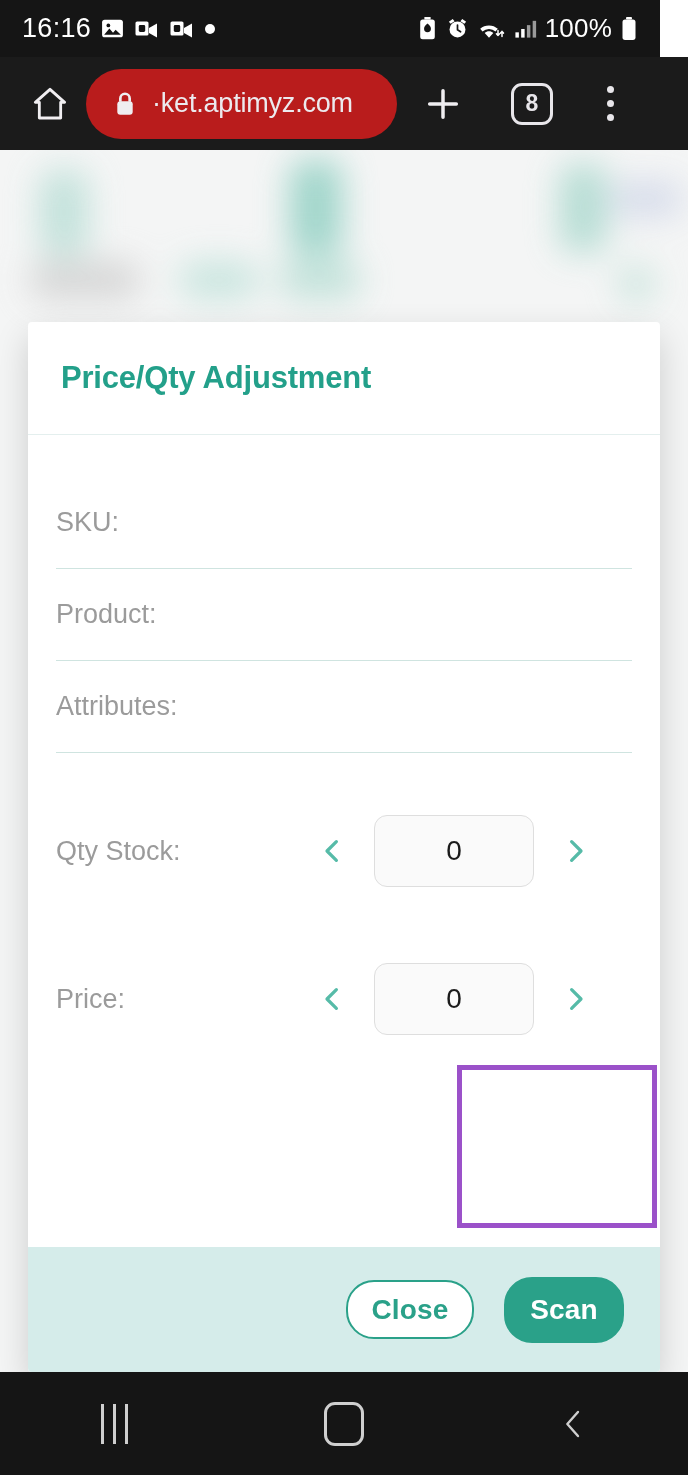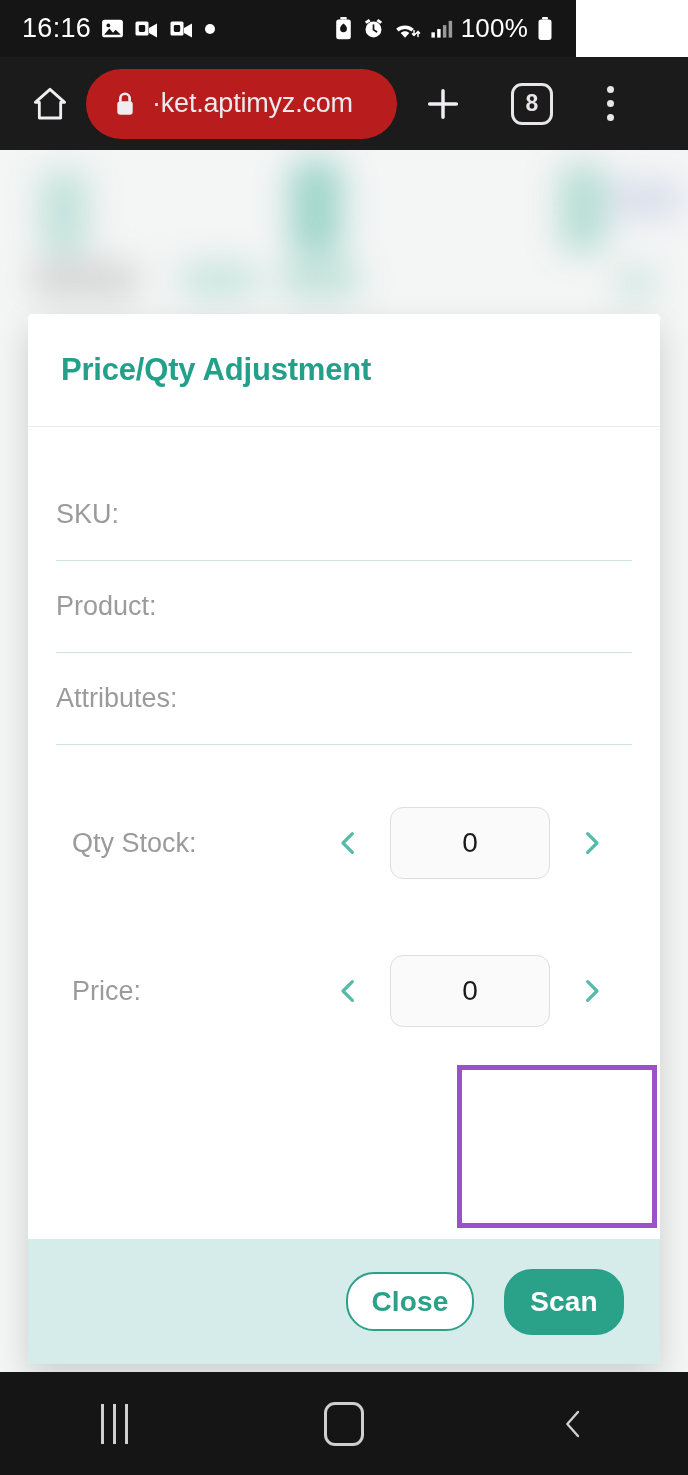--- a/index.html
+++ b/index.html
@@ -6,21 +6,21 @@
   html,body{ background:#000; }
   body{
     width:688px; height:1475px;
     font-family:"Liberation Sans", sans-serif;
     overflow:hidden; position:relative;
   }
   .phone{ position:absolute; inset:0; background:#ffffff; overflow:hidden; }
 
   
   .statusbar{
-    position:absolute; top:0; left:0; width:576px; height:57px;
+    position:absolute; top:0; left:0; width:660px; height:57px;
     background:#151515; color:#fff;
     display:flex; align-items:center; justify-content:space-between;
     padding:0 22px;
   }
   .sb-left{ display:flex; align-items:center; gap:9px; }
   .sb-clock{ font-size:27px; letter-spacing:.3px; font-weight:400; }
   .sb-right{ display:flex; align-items:center; gap:8px; }
   .sb-pct{ font-size:26px; letter-spacing:.2px;text-align:right; }
   .ic{ display:inline-flex; align-items:center; justify-content:center; }
 
@@ -55,21 +55,21 @@
   
   .pagebody{
     position:absolute; top:150px; left:0; width:688px; height:1222px;
     background:#f4f5f5; overflow:hidden;
   }
   .backdrop{ position:absolute; inset:0; filter:blur(17px); opacity:.85; }
   .bd-shape{ position:absolute; border-radius:14px; }
 
   
   .modal{
-    position:absolute; left:28px; top:164px;
+    position:absolute; left:28px; top:172px;
     width:632px; height:1050px;
     background:#ffffff; border-radius:4px;
     box-shadow:0 14px 34px rgba(0,0,0,.16);
     display:flex; flex-direction:column; overflow:hidden;
   }
   .modal-header{
     height:113px; flex:0 0 113px;
     display:flex; align-items:center;
     padding:0 33px; border-bottom:1px solid #e4efee;
   }
@@ -80,21 +80,21 @@
     height:92px; display:flex; align-items:center;
     border-bottom:1px solid #cfe4e0; margin-bottom:0;
   }
   .field-label{ color:#9b9b9b; font-size:27px; font-weight:400; }
   .field-value{ color:#3a3a3a; font-size:27px; margin-left:10px; }
   .spacer-sm{ height:48px; }
 
   .stepper-row{
     height:100px; display:flex; align-items:center;
   }
-  .stepper-label{ color:#9b9b9b; font-size:27px; width:250px; flex:0 0 250px;margin-left:16px; }
+  .stepper-label{ color:#9b9b9b; font-size:27px; width:250px; flex:0 0 250px; }
   .chev{
     width:52px; flex:0 0 52px; display:flex; align-items:center; justify-content:center;
     color:#56bba8;
   }
   .stepbox{
     width:160px; height:72px; flex:0 0 160px;
     background:#fafafa; border:1px solid #dedede; border-radius:13px;
     display:flex; align-items:center; justify-content:center;
     color:#1a1a1a; font-size:28px; margin:0 16px;
   }

